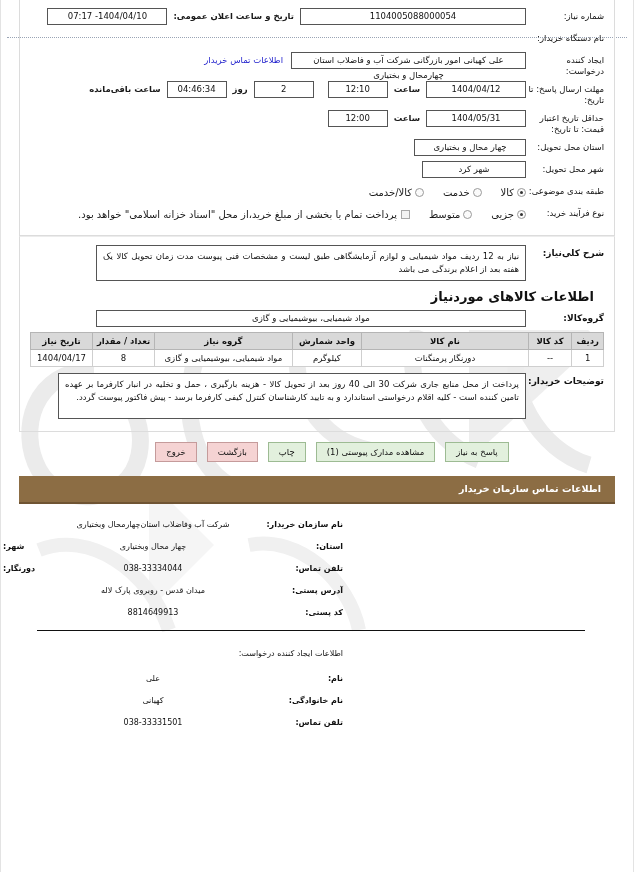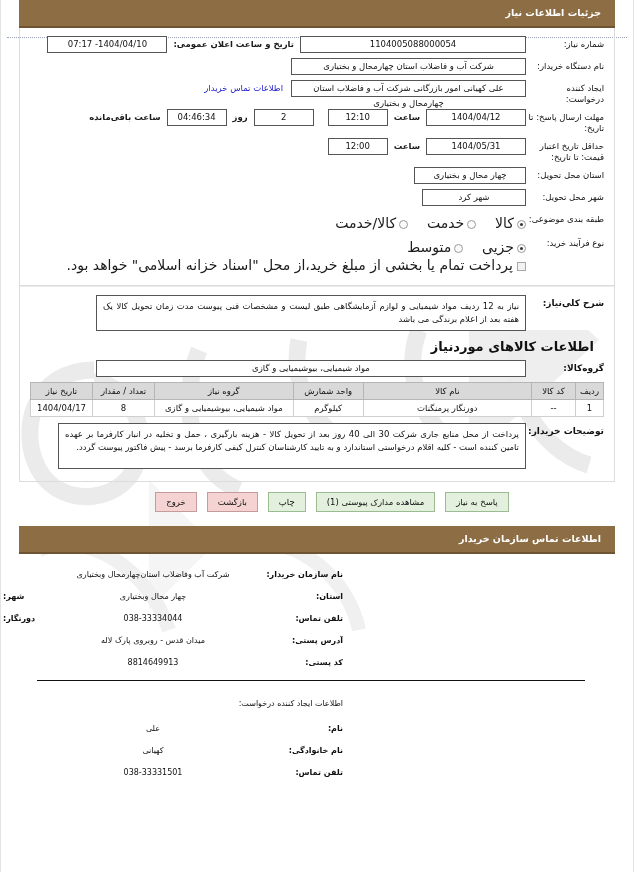--- a/index.html
+++ b/index.html
@@ -136,21 +136,21 @@
     background: #333;
   }
   .chk {
     display: inline-block;
     width: 9px; height: 9px;
     border: 1px solid #a8a8a8;
     background: #f3f3f3;
     vertical-align: -1px;
     margin-left: 4px;
   }
-  .opt { font-size: 14px; margin-left: 16px; white-space: nowrap; padding-top:2px; display:inline-block;}
+  .opt { font-size: 10px; margin-left: 16px; white-space: nowrap; padding-top:2px; display:inline-block;}
   .opts { padding-top: 2px; }
 
   
   .ta {
     border: 1px solid #555;
     background: #fff;
     padding: 4px 6px;
     font-size: 8.5px;
     line-height: 13px;
     text-align: justify;
@@ -170,21 +170,21 @@
   
   table.items {
     border-collapse: collapse;
     width: 100%;
     font-size: 8.5px;
     margin-top: 2px;
   }
   table.items th {
     background: #d9d9d9;
     border: 1px solid #b5b5b5;
-    font-weight: normal;
+    font-weight: bold;
     padding: 3px 4px;
     text-align: center;
     color: #111;
     white-space: nowrap;
   }
   table.items td {
     border: 1px solid #cfcfcf;
     background: #fff;
     padding: 3px 4px;
     text-align: center;
@@ -285,36 +285,32 @@
       </g>
       <g fill="none" stroke="#f0f0f0" stroke-width="14">
         <path d="M40 220 C90 200 150 240 170 300"></path>
         <path d="M250 215 C300 205 350 250 360 300"></path>
       </g>
     </svg>
   </div>
 
   <div class="content">
 
-    <div class="barwrap">
-      <div class="bar">جزئیات اطلاعات نیاز</div>
-    </div>
 
     <div class="panel">
 
       <div class="row">
         <div class="lbl">شماره نیاز:</div>
         <div class="fld num w-need">1104005088000054</div>
         <div class="inline-lbl">تاریخ و ساعت اعلان عمومی:</div>
         <div class="fld num w-date">1404/04/10- 07:17</div>
       </div>
 
       <div class="row">
         <div class="lbl">نام دستگاه خریدار:</div>
-        <div class="fld w-cre">شرکت آب و فاضلاب استان چهارمحال و  بختیاری</div>
       </div>
 
       <div class="row">
         <div class="lbl">ایجاد کننده درخواست:</div>
         <div class="fld w-cre">علی  کهیانی امور  بازرگانی شرکت آب و فاضلاب استان چهارمحال و  بختیاری</div>
         <a class="linklike">اطلاعات تماس خریدار</a>
       </div>
 
       <div class="row">
         <div class="lbl">مهلت ارسال پاسخ: تا تاریخ:</div>

